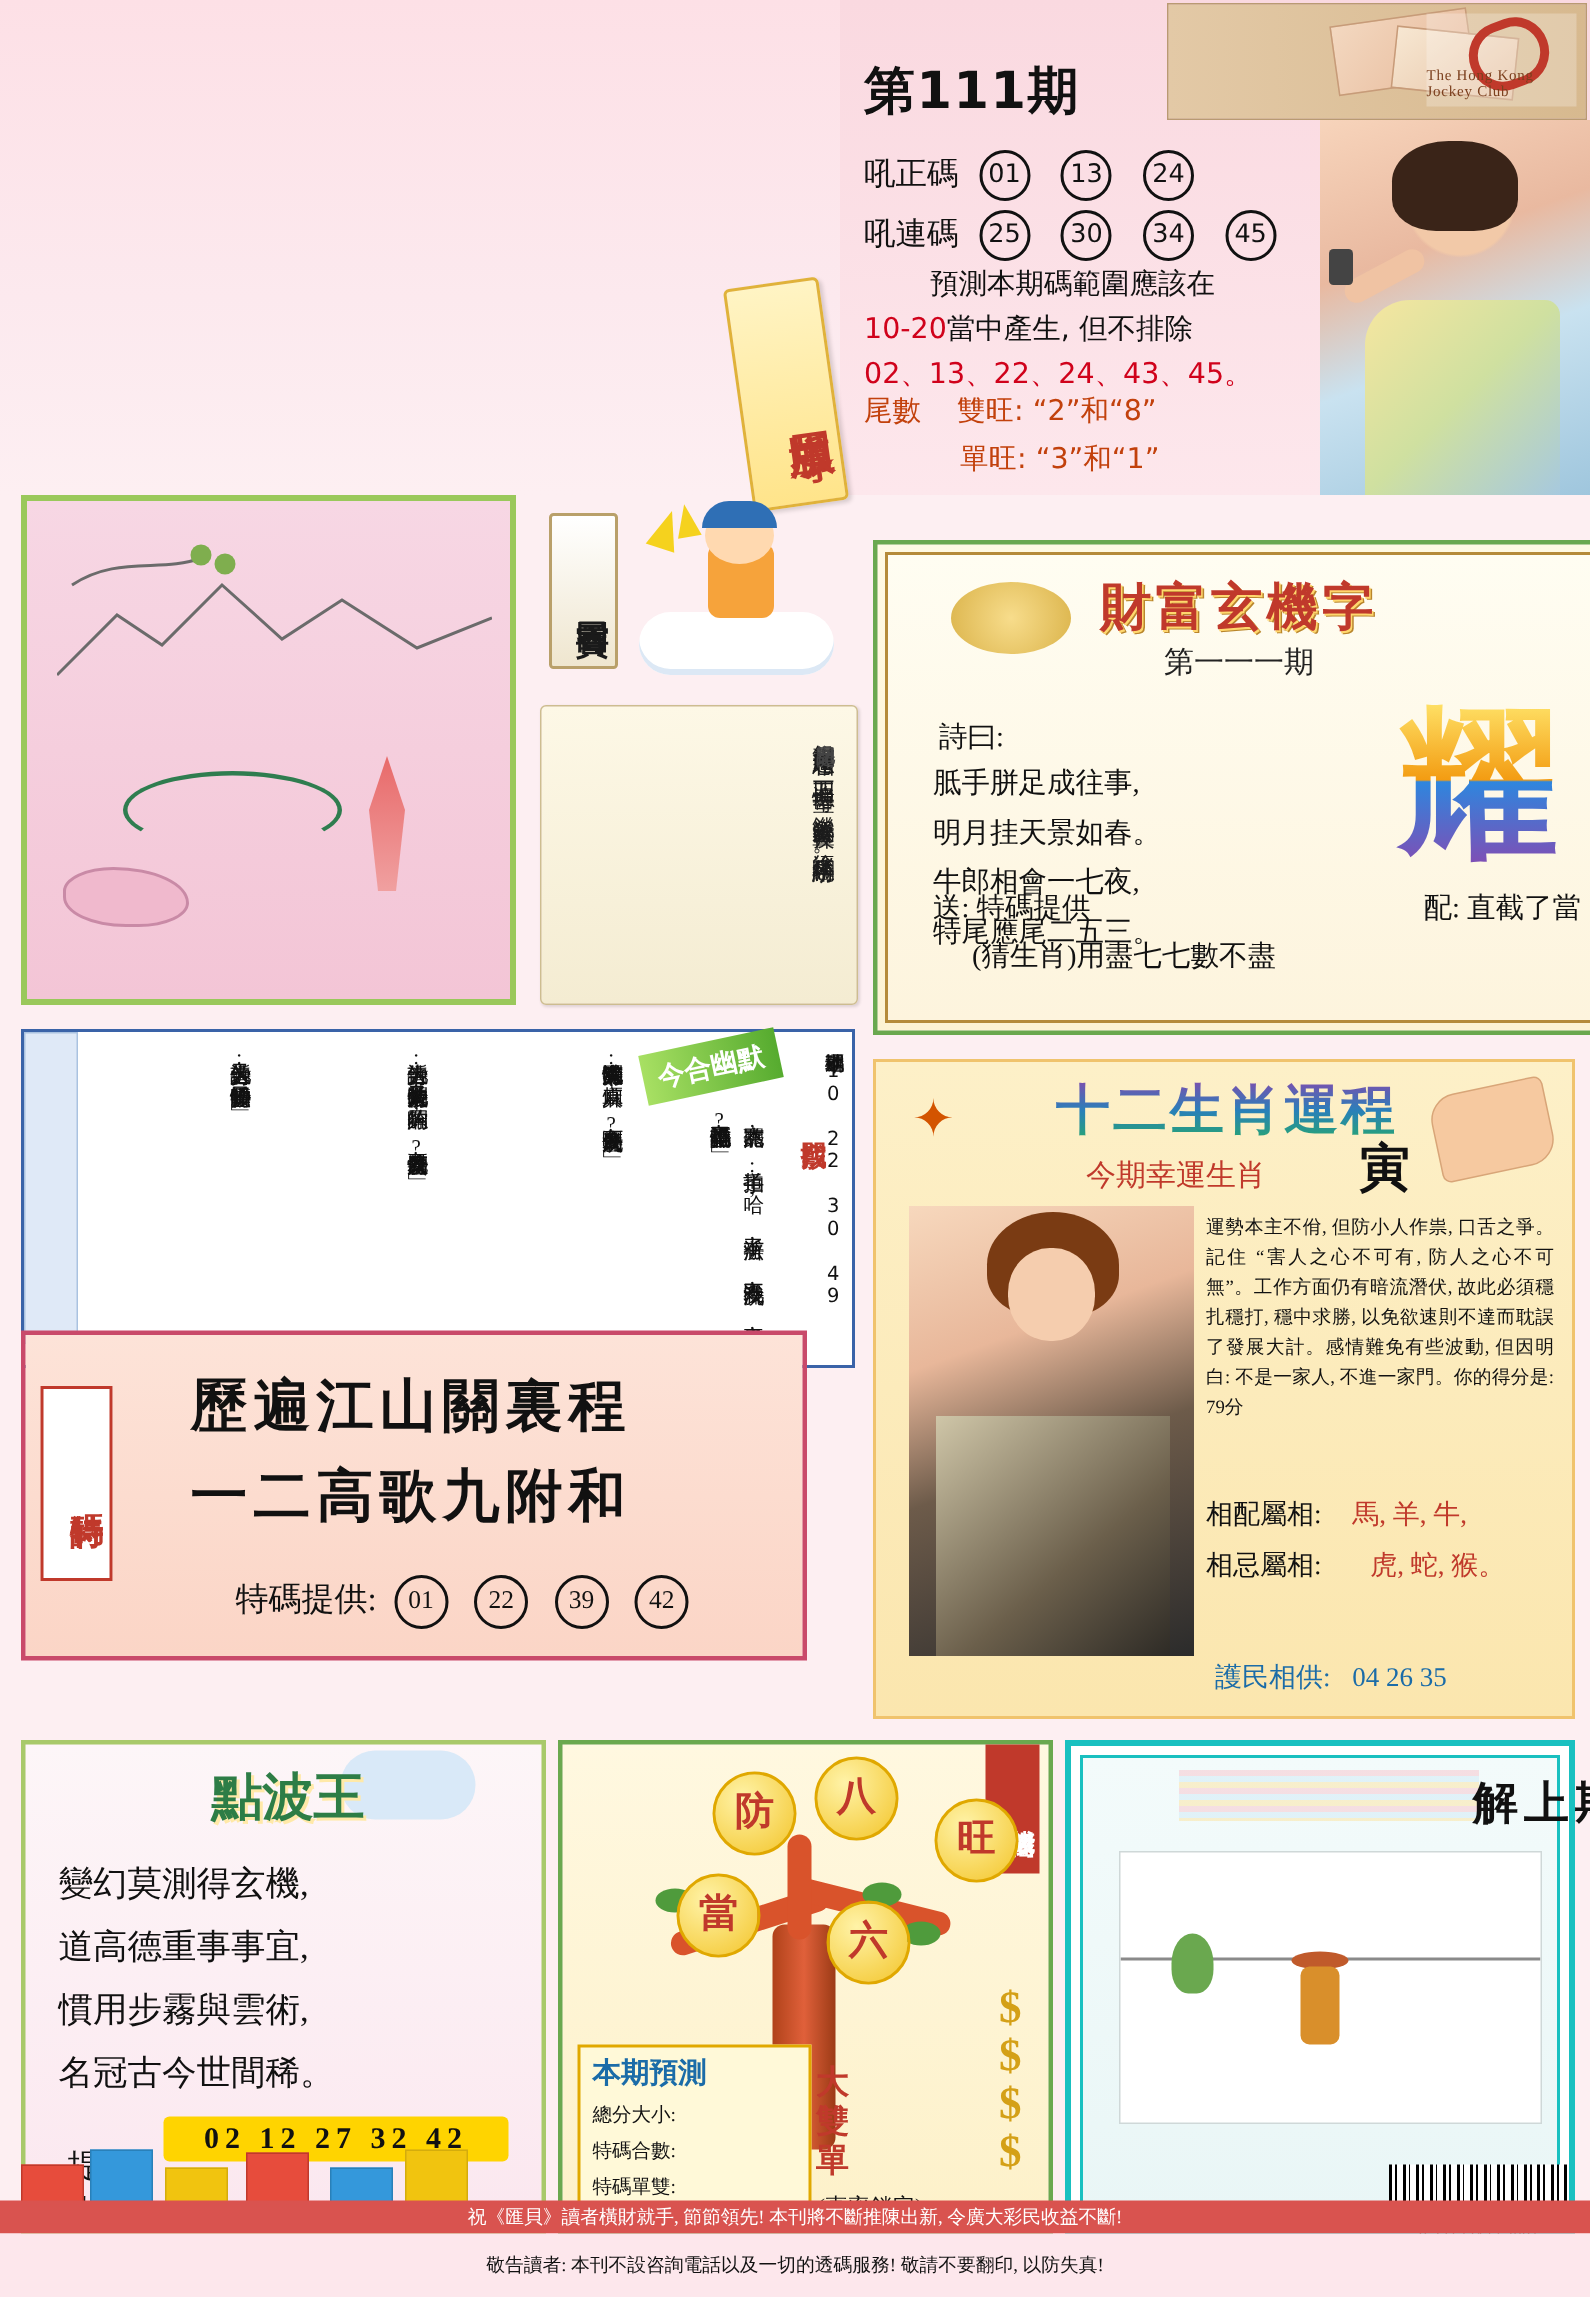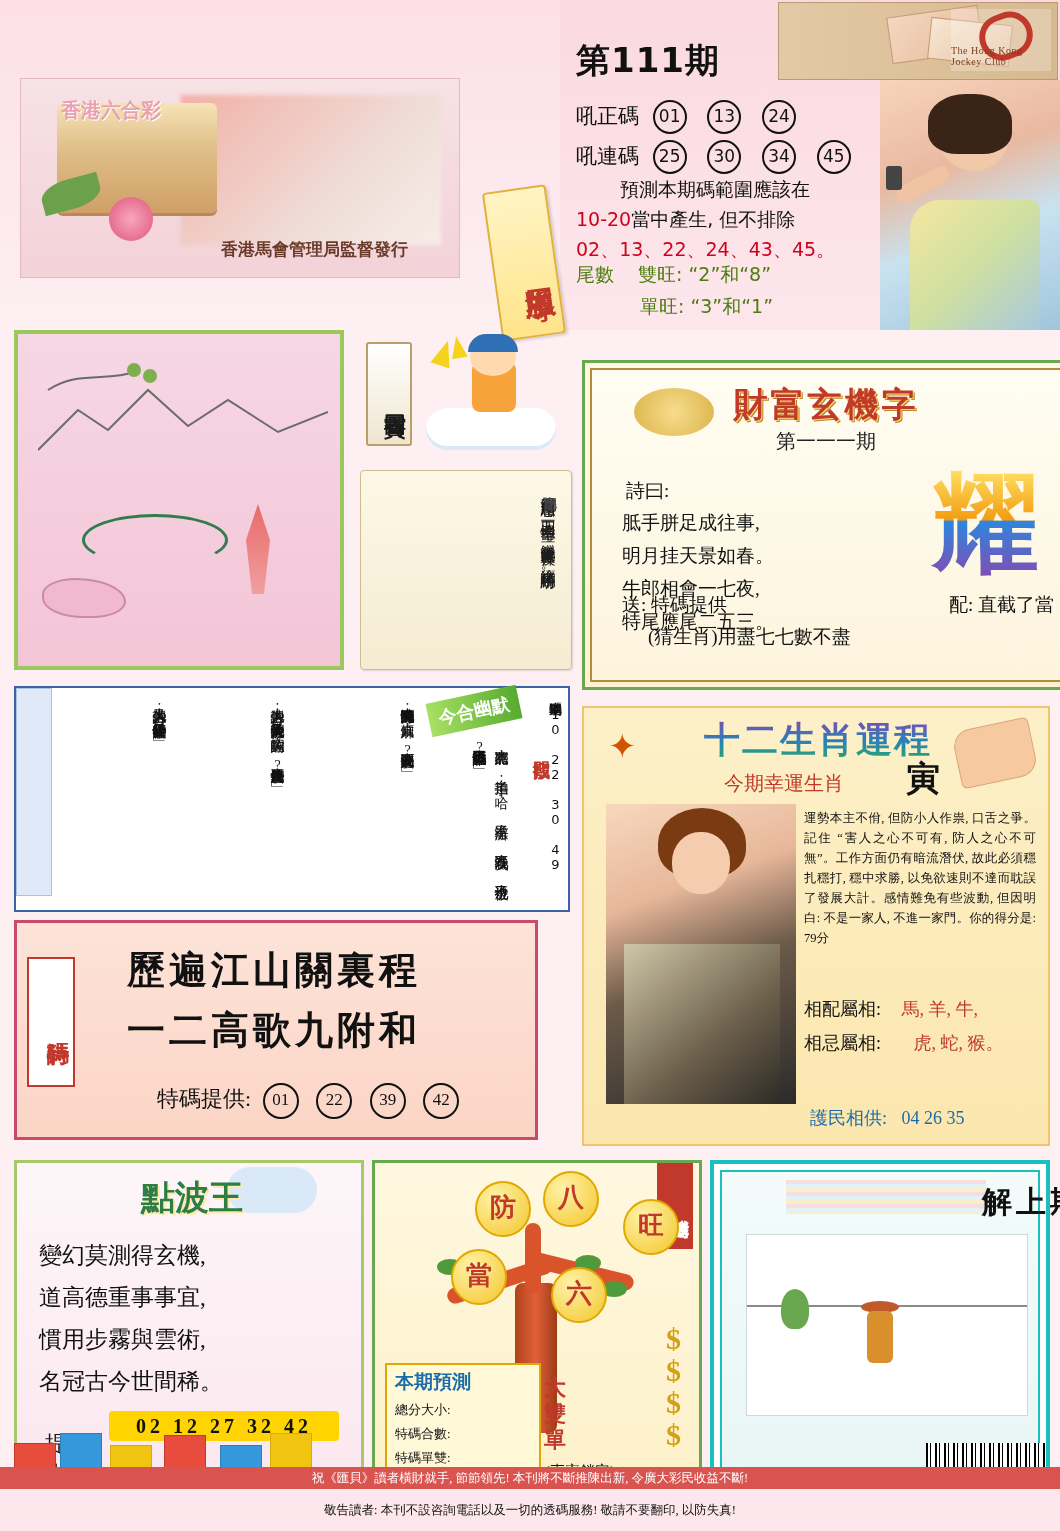--- a/index.html
+++ b/index.html
@@ -20,21 +20,21 @@
   .jockey-logo{position:absolute;right:6px;top:6px;width:100px;height:62px;background:rgba(255,255,255,.25);}
   .jc-ring{position:absolute;right:18px;top:4px;width:42px;height:34px;border:6px solid #c0392b;border-radius:50%/60%;transform:rotate(-20deg);}
   .jc-text{position:absolute;right:2px;bottom:4px;font-size:10px;color:#7b3f1d;font-family:"Liberation Serif",serif;letter-spacing:.5px;}
 
   .issue{left:576px;top:38px;font-size:34px;font-weight:bold;color:#111;font-family:"DejaVu Sans",sans-serif;letter-spacing:1px;}
 
   .numrow{left:576px;font-size:21px;color:#111;font-family:"DejaVu Sans",sans-serif;}
   .ball{display:inline-block;width:30px;height:30px;line-height:28px;border:2px solid #111;border-radius:50%;text-align:center;font-size:17px;margin:0 7px;vertical-align:middle;background:transparent;}
   .predtext{left:576px;top:174px;width:400px;font-size:19px;line-height:30px;color:#111;}
   .red{color:#d0021b;}
-  .tail{left:576px;top:258px;font-size:19px;line-height:32px;color:#4d7c0f;}
+  .tail{left:576px;top:258px;font-size:19px;line-height:32px;color:#c2410c;}
 
   
   .girl1{left:880px;top:80px;width:180px;height:250px;background:
      radial-gradient(circle at 52% 22%, #f2c9a8 0 16%, rgba(242,201,168,0) 17%),
      linear-gradient(160deg,#f7d4bb 0%,#e9b9a0 35%,#c9e2f0 60%,#9fc6dd 100%);
      overflow:hidden;}
   .girl1 .hair{position:absolute;left:48px;top:14px;width:84px;height:60px;background:#3a2418;border-radius:45% 45% 35% 35%;}
   .girl1 .dress{position:absolute;left:30px;top:120px;width:130px;height:130px;background:linear-gradient(135deg,#f6e6a0,#cfe0a0,#a7c9de);border-radius:30px 10px 0 0;}
   .girl1 .arm{position:absolute;left:14px;top:96px;width:58px;height:16px;background:#f0c3a3;transform:rotate(-28deg);border-radius:8px;}
   .girl1 .phone{position:absolute;left:6px;top:86px;width:16px;height:24px;background:#444;border-radius:3px;}
@@ -94,21 +94,21 @@
 
   
   .joke{left:14px;top:686px;width:556px;height:226px;border:2px solid #3a63a8;background:#ffffff;}
   .joke .vcol{position:absolute;top:10px;writing-mode:vertical-rl;text-orientation:upright;font-size:14px;line-height:22px;color:#111;font-family:"Liberation Serif",serif;}
   .joke .lucky{left:6px;top:8px;height:206px;width:34px;background:#dfe9f7;border:1px solid #aac2e0;}
   .joke .lucky .lv{position:absolute;inset:4px;writing-mode:vertical-rl;text-orientation:upright;font-size:13px;line-height:18px;color:#111;}
   .tag-yan{position:absolute;right:48px;top:6px;width:92px;height:34px;background:linear-gradient(90deg,#a8e063,#56ab2f);transform:rotate(-12deg);color:#fff;font-weight:bold;font-size:18px;text-align:center;line-height:34px;font-family:"Liberation Serif",serif;}
   .tag-zhao{position:absolute;right:14px;top:60px;writing-mode:vertical-rl;text-orientation:upright;font-size:17px;color:#c0392b;font-weight:bold;}
 
   
-  .tema{left:14px;top:920px;width:524px;height:220px;border:3px solid #c94a6a;background:linear-gradient(180deg,#fde3d8,#fbd5c6);}
+  .tema{left:14px;top:887px;width:524px;height:220px;border:3px solid #c94a6a;background:linear-gradient(180deg,#fde3d8,#fbd5c6);}
   .tema-tag{position:absolute;left:10px;top:34px;width:44px;height:120px;background:#fff;border:2px solid #c0392b;color:#c0392b;font-size:22px;font-weight:bold;
       writing-mode:vertical-rl;text-orientation:upright;text-align:center;padding-top:6px;font-family:"Liberation Serif",serif;}
   .tema-l1{position:absolute;left:110px;top:22px;font-size:38px;font-weight:bold;color:#111;font-family:"Liberation Serif",serif;letter-spacing:4px;}
   .tema-l2{position:absolute;left:110px;top:82px;font-size:38px;font-weight:bold;color:#111;font-family:"Liberation Serif",serif;letter-spacing:4px;}
   .tema-sup{position:absolute;left:140px;bottom:18px;font-size:22px;color:#111;font-family:"Liberation Serif",serif;}
   .tema-sup .ball{width:32px;height:32px;line-height:30px;font-size:17px;margin:0 6px;}
 
   
   .zodiac{left:582px;top:706px;width:468px;height:440px;border:2px solid #f0c36d;background:linear-gradient(180deg,#fdf0c8,#fbe6ae);}
   .z-title{position:absolute;left:0;top:8px;width:468px;text-align:center;font-size:36px;font-weight:bold;font-family:"Liberation Serif",serif;
@@ -221,28 +221,20 @@
     <span style="margin-left:64px">單旺: “3”和“1”</span>
   </div>
 
   <div class="abs girl1">
     <div class="hair"></div>
     <div class="arm"></div>
     <div class="phone"></div>
     <div class="dress"></div>
   </div>
 
-  <div class="abs poster">
-    <div class="blur"></div>
-    <div class="cake"></div>
-    <div class="leaf"></div>
-    <div class="rose"></div>
-    <div class="poster-title">香港六合彩</div>
-    <div class="poster-foot">香港馬會管理局監督發行</div>
-  </div>
 
   <div class="abs tag-daoyong">導用版</div>
 
   <div class="abs pic-box">
     <svg class="mtn" viewBox="0 0 290 110">
       <polyline points="0,90 40,50 70,70 110,30 150,66 190,40 240,72 290,52" fill="none" stroke="#6b6b6b" stroke-width="2"></polyline>
       <path d="M10,30 C40,10 70,22 96,12" fill="none" stroke="#6b6b6b" stroke-width="2"></path>
       <circle cx="96" cy="10" r="7" fill="#7fae4e"></circle>
       <circle cx="112" cy="16" r="7" fill="#7fae4e"></circle>
     </svg>

